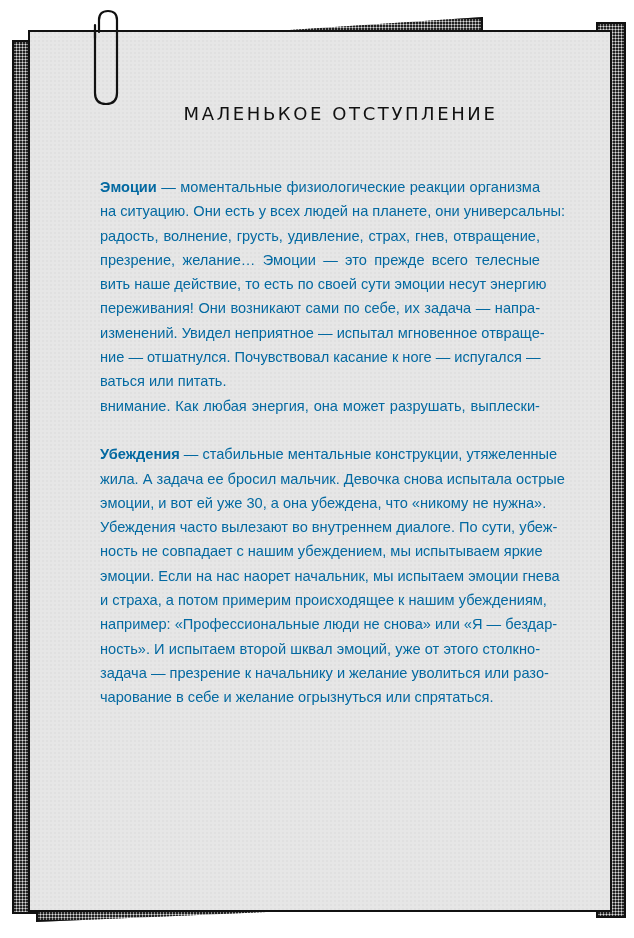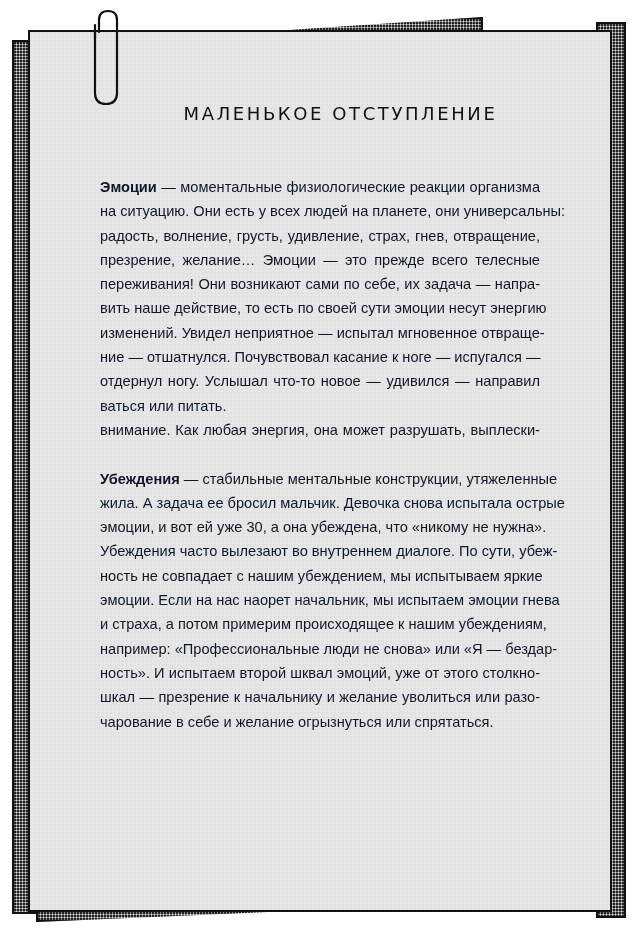--- a/index.html
+++ b/index.html
@@ -93,21 +93,21 @@
       line-height: 28px;
     }
     .content {
       position: absolute;
       left: 100px;
       top: 175px;
       width: 440px;
       font-family: "Liberation Sans", sans-serif;
       font-size: 14.6px;
       line-height: 24.3px;
-      color: #0f172a;
+      color: #0369a1;
     }
     .content p {
       margin: 0 0 24.3px 0;
       text-align: justify;
     }
     .line {
       display: block;
       text-align: justify;
       text-align-last: justify;
       white-space: nowrap;
@@ -137,34 +137,33 @@
 </svg>
 
 <h1 class="title">МАЛЕНЬКОЕ ОТСТУПЛЕНИЕ</h1>
 
 <div class="content">
   <p>
     <span class="line"><span class="term">Эмоции</span><span> — моментальные физиологические реакции организма</span></span>
     <span class="line">на ситуацию. Они есть у всех людей на планете, они универсальны:</span>
     <span class="line">радость, волнение, грусть, удивление, страх, гнев, отвращение,</span>
     <span class="line">презрение, желание… Эмоции — это прежде всего телесные</span>
+    <span class="line">вить наше действие, то есть по своей сути эмоции несут энергию</span>
     <span class="line">переживания! Они возникают сами по себе, их задача — напра-</span>
-    <span class="line">вить наше действие, то есть по своей сути эмоции несут энергию</span>
     <span class="line">изменений. Увидел неприятное — испытал мгновенное отвраще-</span>
     <span class="line">ние — отшатнулся. Почувствовал касание к ноге — испугался —</span>
-    <span class="line">отдернул ногу. Услышал что-то новое — удивился — направил</span>
     <span class="line last">ваться или питать.</span>
     <span class="line">внимание. Как любая энергия, она может разрушать, выплески-</span>
   </p>
   <p>
     <span class="line"><span class="term">Убеждения</span><span> — стабильные ментальные конструкции, утяжеленные</span></span>
     <span class="line">жила. А задача ее бросил мальчик. Девочка снова испытала острые</span>
     <span class="line">эмоции, и вот ей уже 30, а она убеждена, что «никому не нужна».</span>
     <span class="line">Убеждения часто вылезают во внутреннем диалоге. По сути, убеж-</span>
     <span class="line">ность не совпадает с нашим убеждением, мы испытываем яркие</span>
     <span class="line">эмоции. Если на нас наорет начальник, мы испытаем эмоции гнева</span>
     <span class="line">и страха, а потом примерим происходящее к нашим убеждениям,</span>
     <span class="line">например: «Профессиональные люди не снова» или «Я — бездар-</span>
     <span class="line">ность». И испытаем второй шквал эмоций, уже от этого столкно-</span>
-    <span class="line">шкал — презрение к начальнику и желание уволиться или разо-</span>
+    <span class="line">задача — презрение к начальнику и желание уволиться или разо-</span>
     <span class="line last">чарование в себе и желание огрызнуться или спрятаться.</span>
   </p>
 </div>
 
 </body></html>

